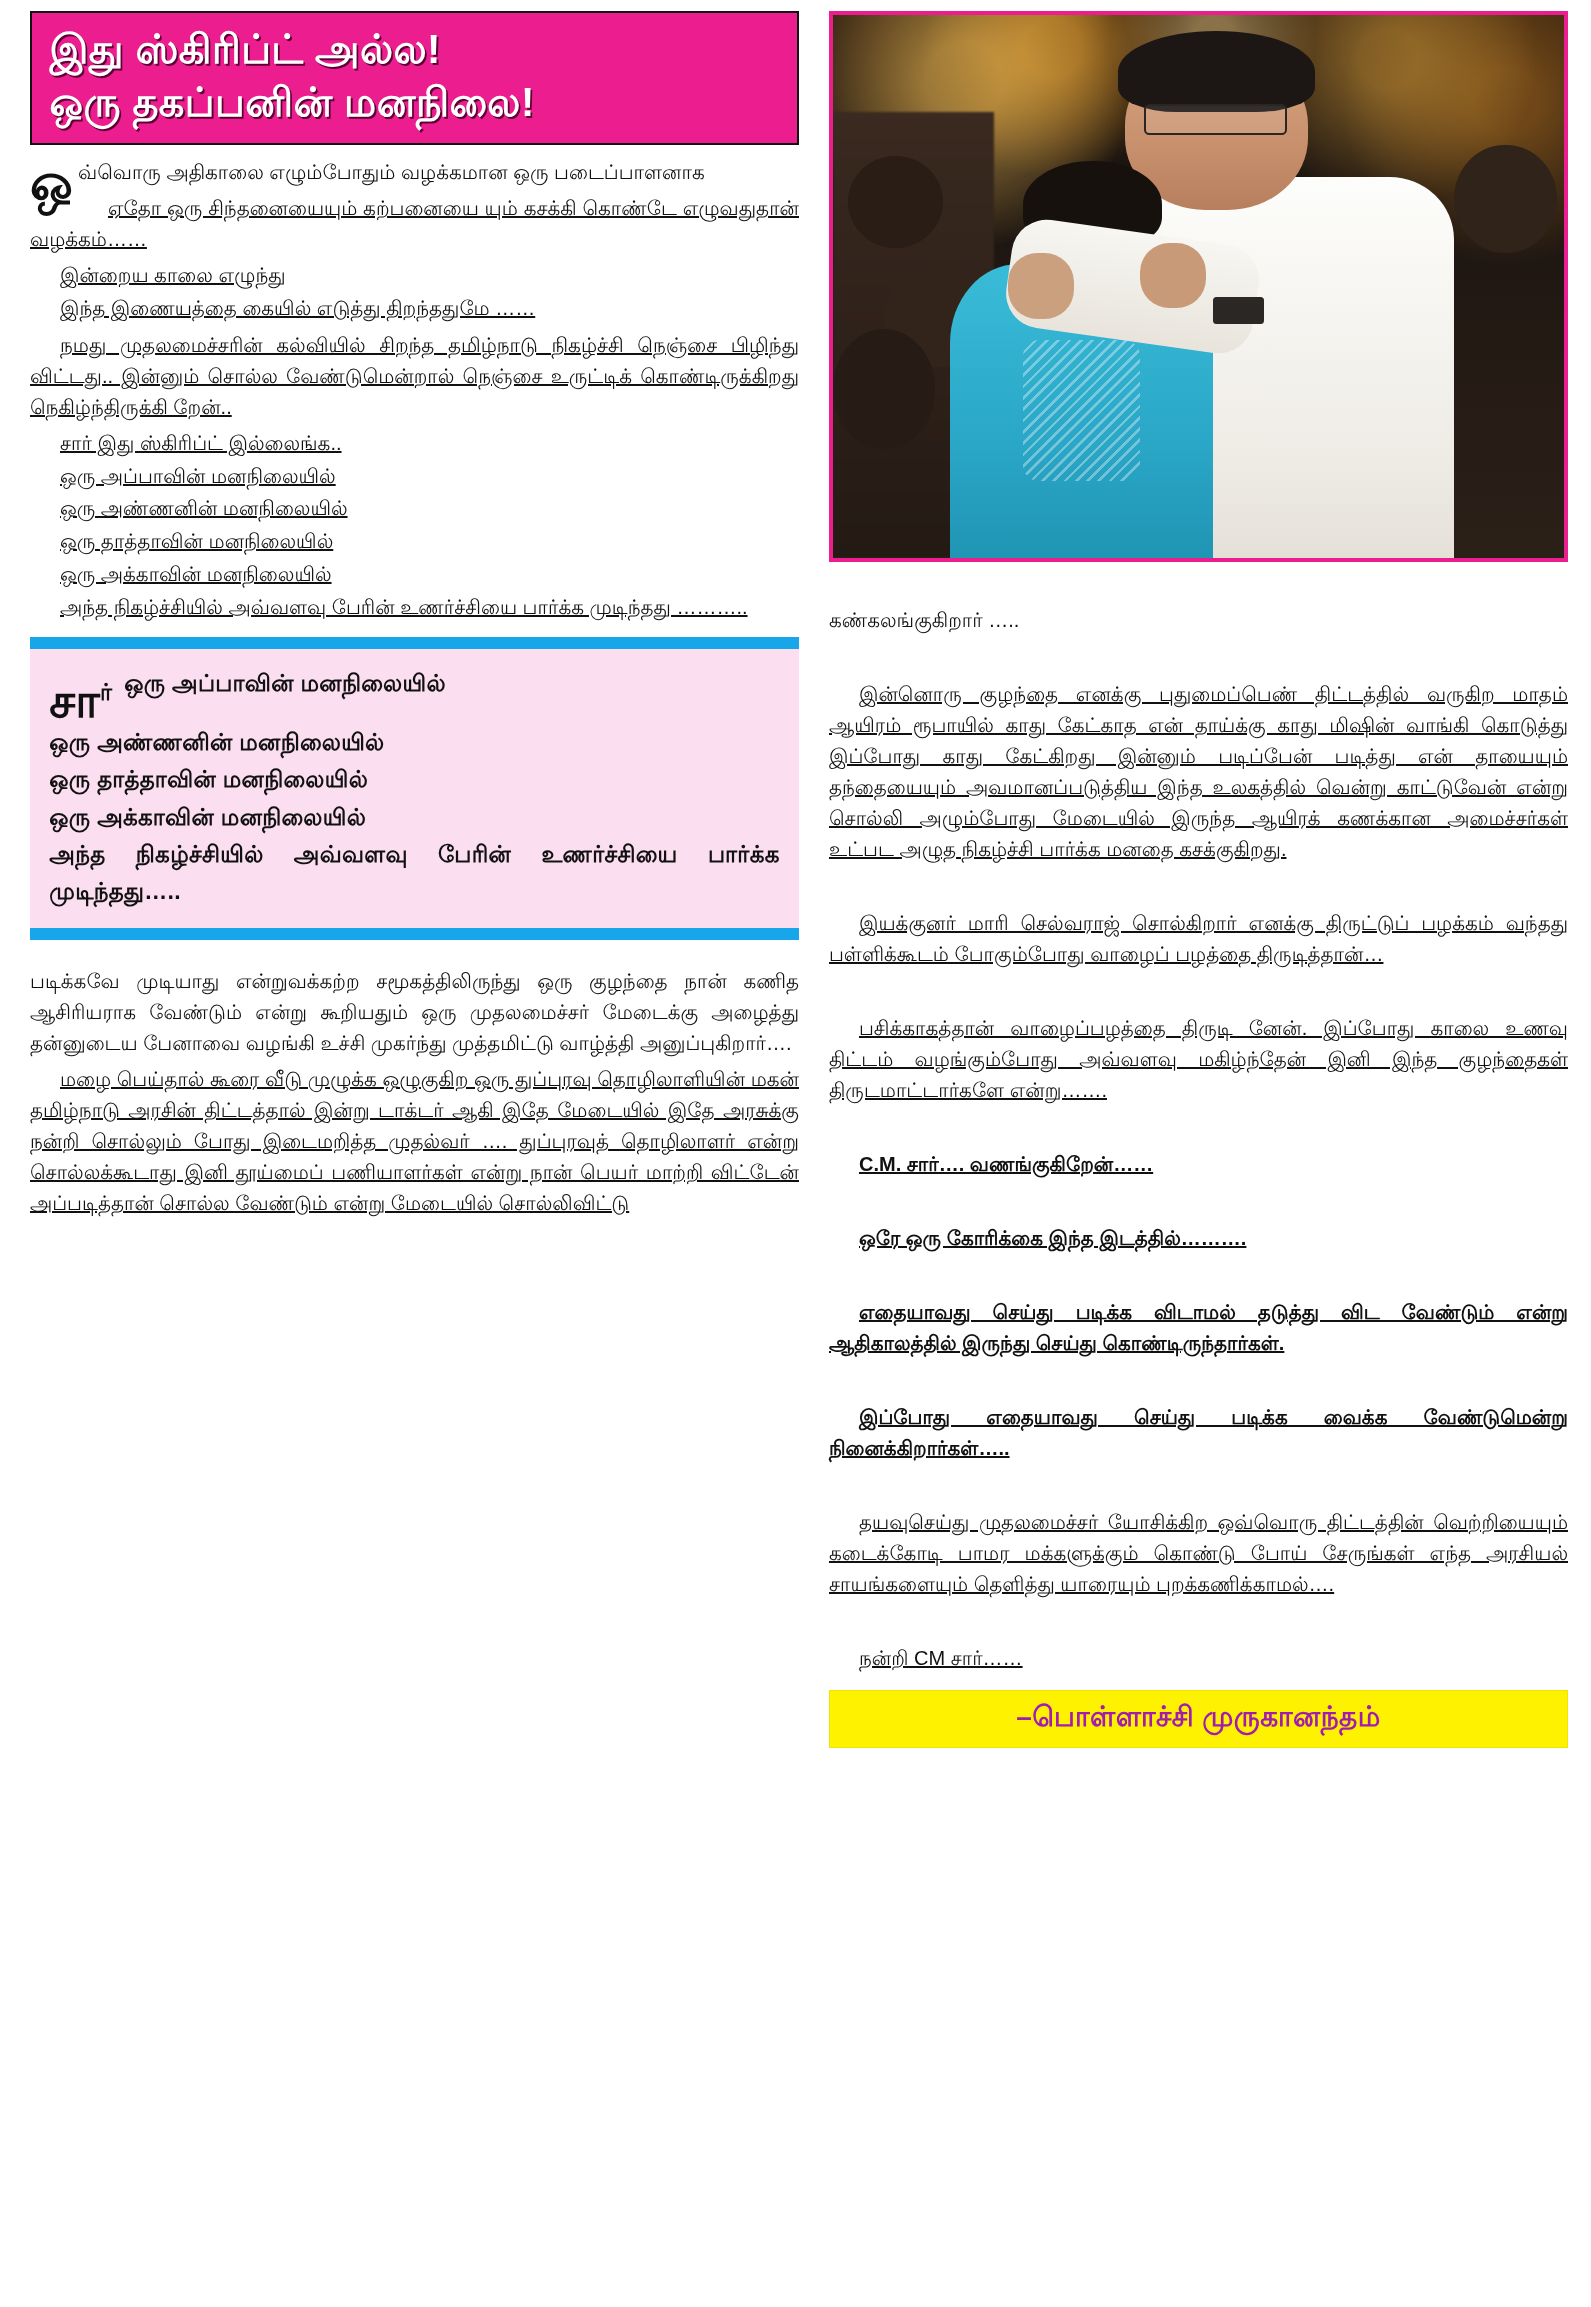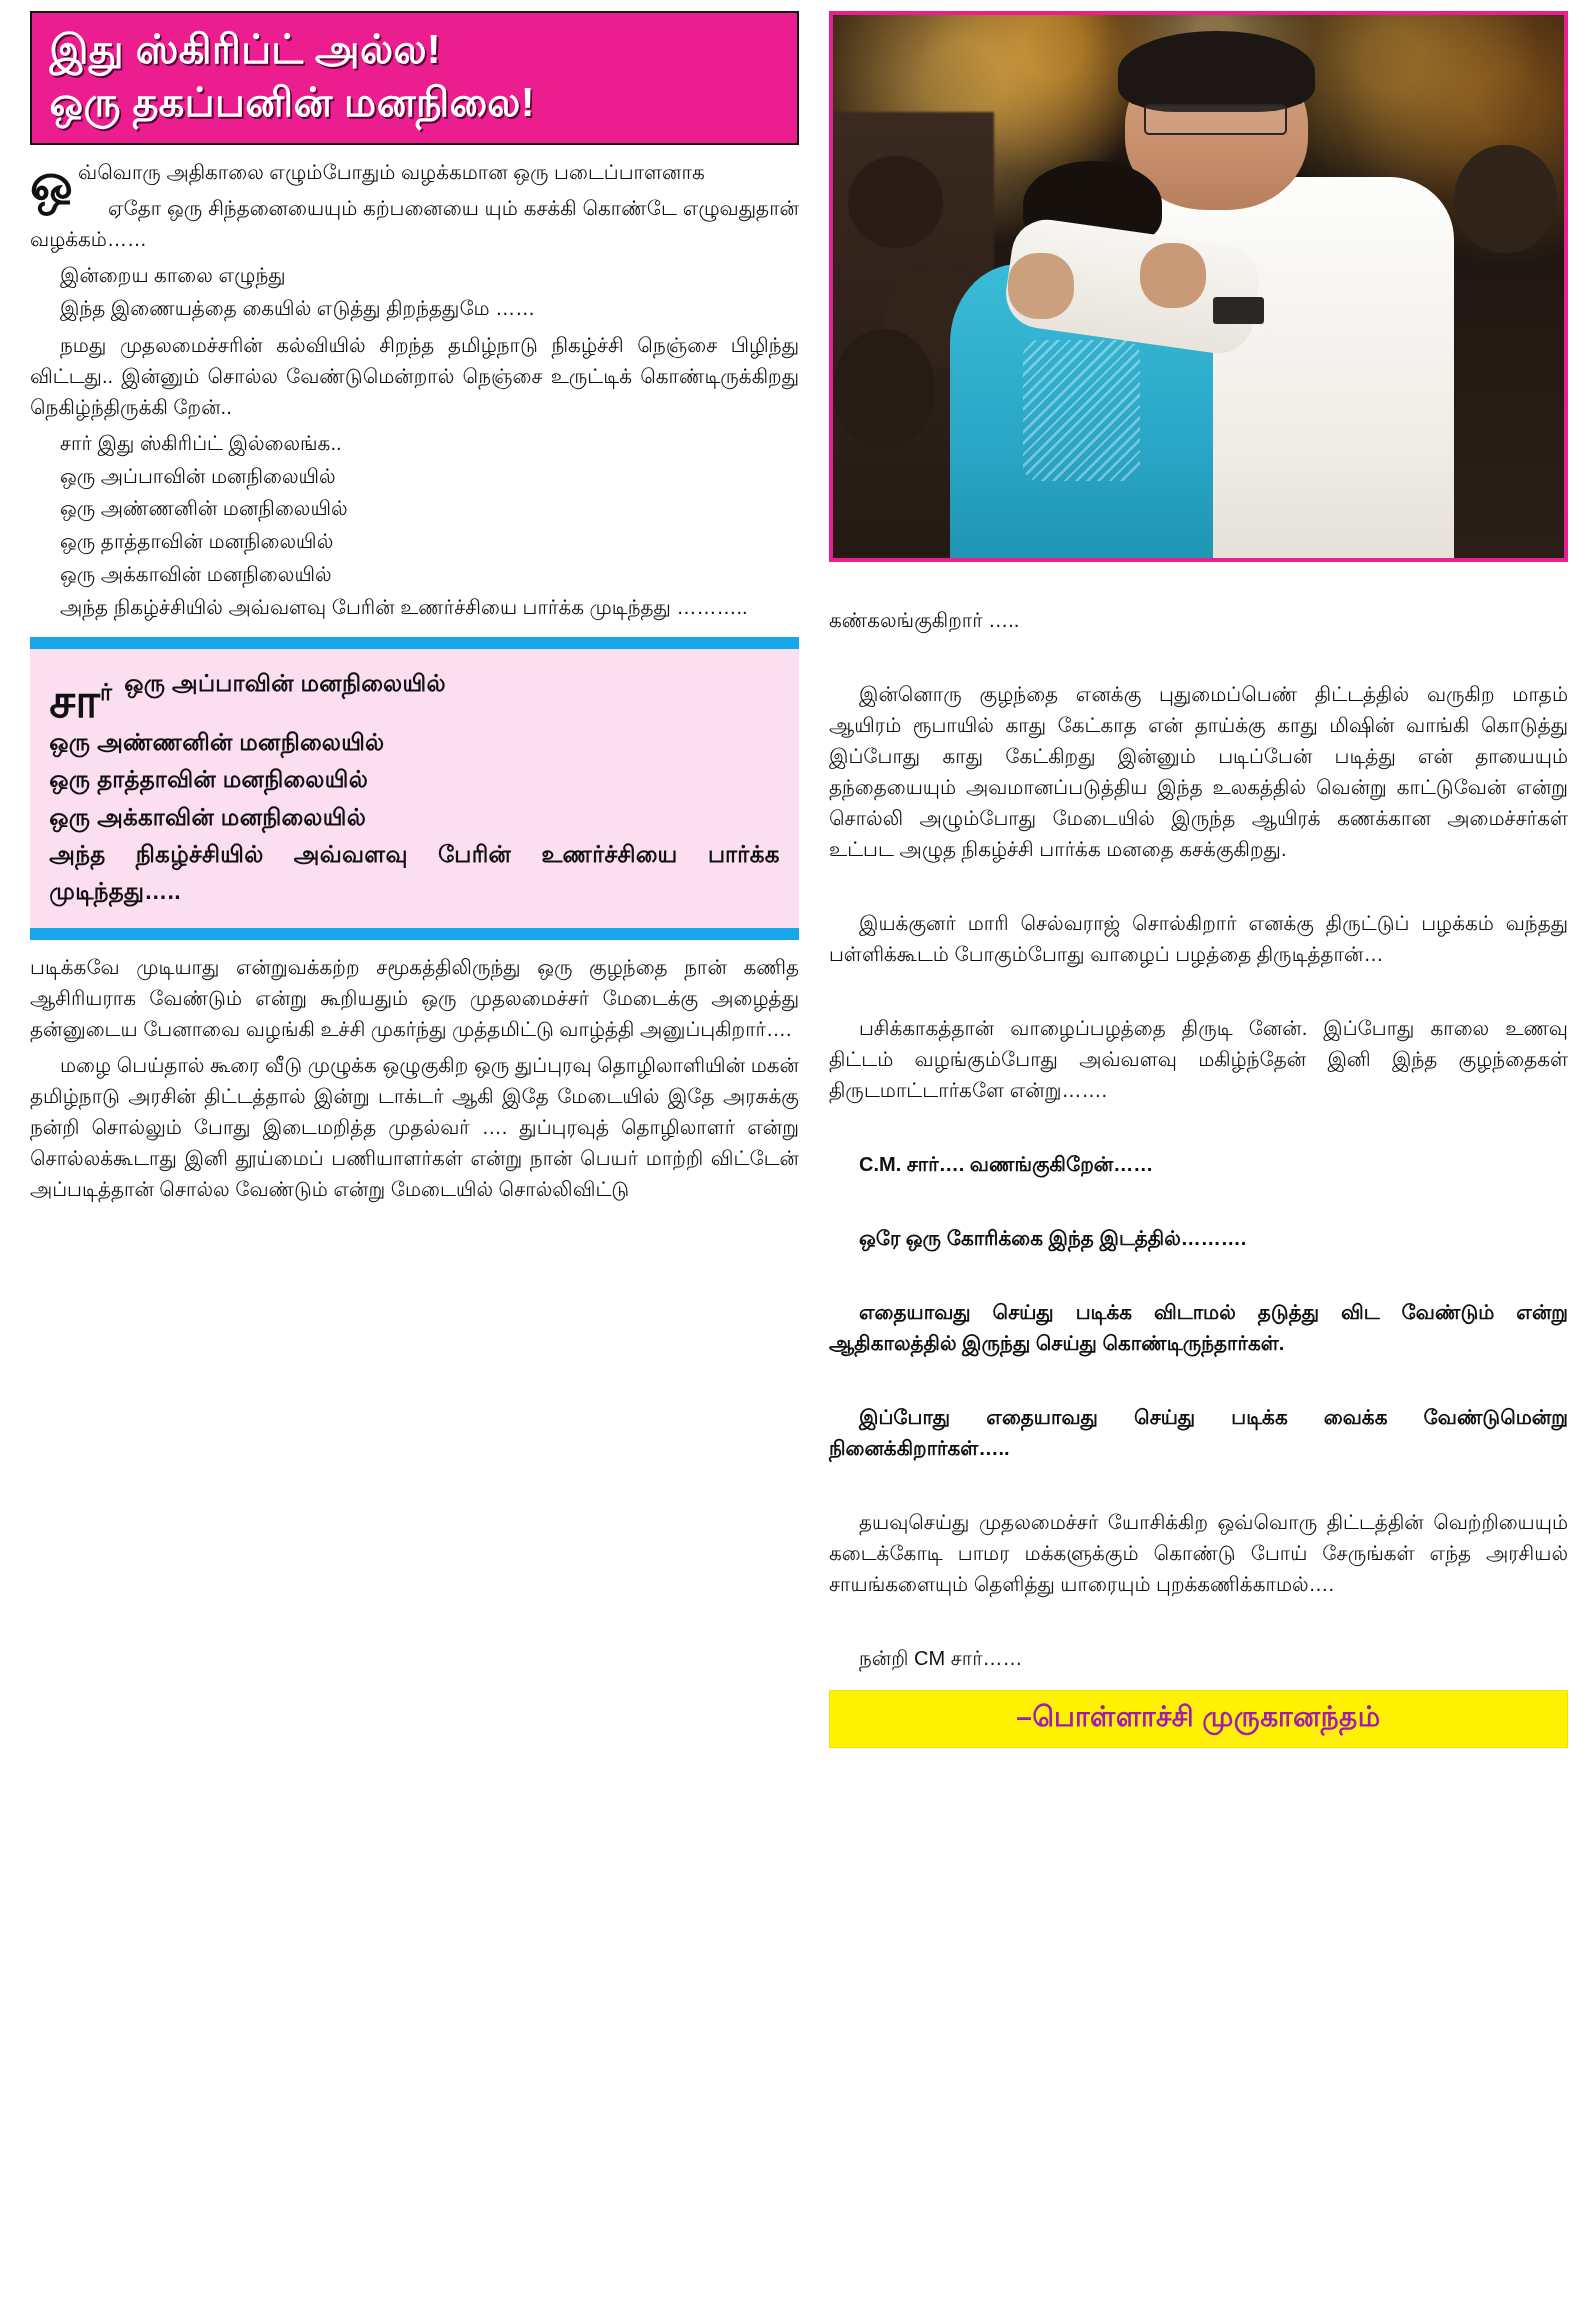--- a/index.html
+++ b/index.html
@@ -53,38 +53,38 @@
   }
 
   
   .body-text p {
     margin: 0 0 5.3px 0;
     font-size: 20px;
     line-height: 1.55;
     text-align: justify;
     text-justify: inter-word;
   }
-  .body-text p.indent { text-indent: 30px; }
+  .body-text p.indent { text-indent: 30px; text-decoration: underline; }
   .body-text p.tight { margin-bottom: 1.8px; }
 
   .dropcap-para {
     position: relative;
   }
   .dropcap {
     float: left;
     font-size: 51px;
     font-weight: bold;
     line-height: 0.82;
     margin: 5.3px 5.3px 0 0;
     color: #111111;
   }
 
   
   .quote-box {
-    margin: 14px 0 12px 0;
+    margin: 14px 0 26px 0;
     border-top: 12.3px solid #16a6e9;
     border-bottom: 12.3px solid #16a6e9;
     background: #fbdff0;
     padding: 16px 19.3px 17.5px 19.3px;
   }
   .quote-first-row {
     display: flex;
     align-items: flex-start;
     gap: 12.3px;
   }

